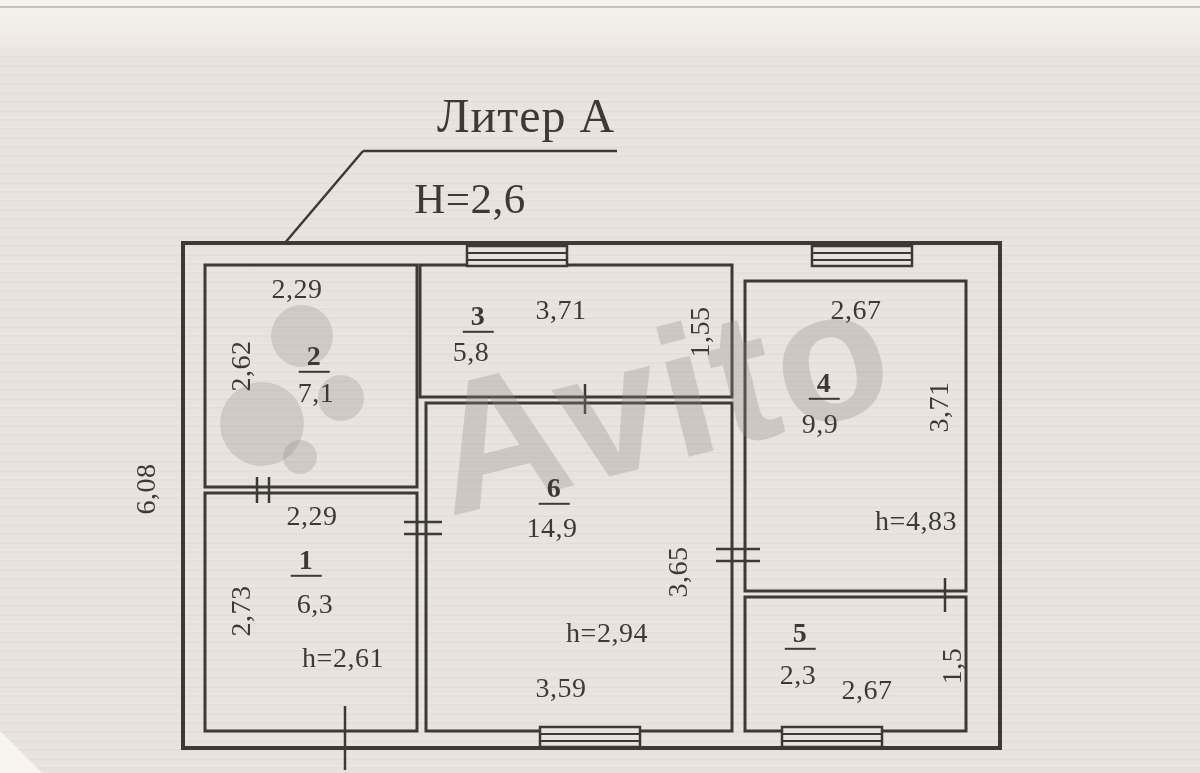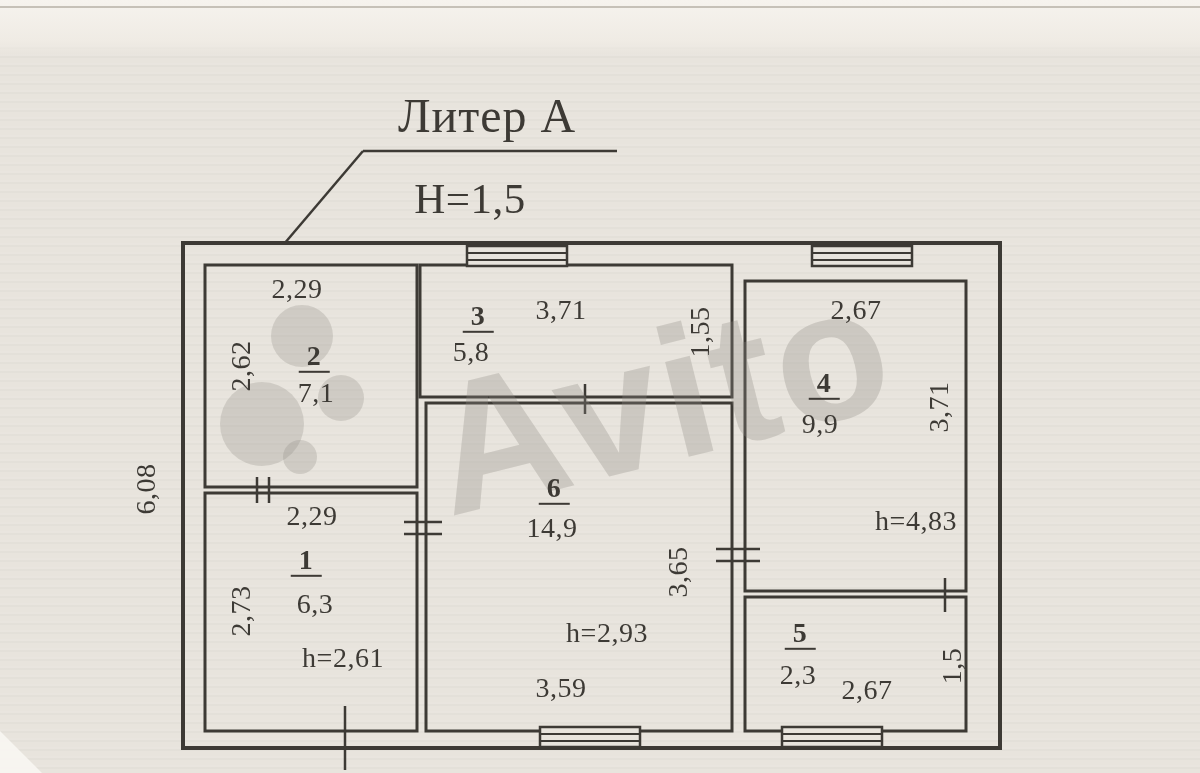--- a/index.html
+++ b/index.html
@@ -33,21 +33,21 @@
   .win{fill:var(--paper);stroke:var(--ink);stroke-width:2.5;}
   .winline{stroke:var(--ink);stroke-width:2;}
   .tick{stroke:var(--ink);stroke-width:2.5;}
   .leader{stroke:var(--ink);stroke-width:2.5;}
   .wm-c{fill:var(--watermark);opacity:.28;}
 
   .lbl{position:absolute;transform:translate(-50%,-50%);
     font-size:28px;letter-spacing:.5px;white-space:nowrap;line-height:1.05;}
   .lbl.v{transform:translate(-50%,-50%) rotate(-90deg);}
   .num{font-weight:bold;border-bottom:2.5px solid var(--ink);padding:0 8px 1px;}
-  .title{font-size:48px;letter-spacing:1px;}
+  .title{font-size:48px;letter-spacing:1px;margin-left:39px;}
   .hmark{font-size:43px;}
   .wm-text{
     position:absolute;left:660px;top:398px;
     transform:translate(-50%,-50%) rotate(-14deg);
     font-family:"Liberation Sans", sans-serif;font-weight:bold;
     font-size:185px;letter-spacing:2px;
     color:var(--watermark);opacity:.30;pointer-events:none;
   }
 </style>
 </head>
@@ -118,21 +118,21 @@
       <line class="tick" x1="404" y1="522" x2="442" y2="522"></line>
       <line class="tick" x1="404" y1="534" x2="442" y2="534"></line>
       <line class="tick" x1="945" y1="578" x2="945" y2="612"></line>
       <line class="tick" x1="345" y1="706" x2="345" y2="770"></line>
     </g>
   </svg>
 
   <div class="wm-text">Avito</div>
 
   <div class="lbl title" style="left:487px;top:116px">Литер А</div>
-  <div class="lbl hmark" style="left:470px;top:199px">Н=1,5</div>
+  <div class="lbl hmark" style="left:470px;top:199px">Н=2,6</div>
   <div class="lbl v" style="left:146px;top:489px">6,08</div>
 
   <div class="lbl" style="left:297px;top:289px">2,29</div>
   <div class="lbl v" style="left:241px;top:366px">2,62</div>
   <div class="lbl num" style="left:314px;top:357px">2</div>
   <div class="lbl" style="left:316px;top:393px">7,1</div>
 
   <div class="lbl num" style="left:478px;top:317px">3</div>
   <div class="lbl" style="left:471px;top:352px">5,8</div>
   <div class="lbl" style="left:561px;top:310px">3,71</div>
@@ -146,21 +146,21 @@
 
   <div class="lbl" style="left:312px;top:516px">2,29</div>
   <div class="lbl num" style="left:306px;top:561px">1</div>
   <div class="lbl" style="left:315px;top:604px">6,3</div>
   <div class="lbl v" style="left:241px;top:611px">2,73</div>
   <div class="lbl" style="left:343px;top:658px">h=2,61</div>
 
   <div class="lbl num" style="left:554px;top:489px">6</div>
   <div class="lbl" style="left:552px;top:528px">14,9</div>
   <div class="lbl v" style="left:678px;top:572px">3,65</div>
-  <div class="lbl" style="left:607px;top:633px">h=2,93</div>
+  <div class="lbl" style="left:607px;top:633px">h=2,94</div>
   <div class="lbl" style="left:561px;top:688px">3,59</div>
 
   <div class="lbl num" style="left:800px;top:634px">5</div>
   <div class="lbl" style="left:798px;top:675px">2,3</div>
   <div class="lbl" style="left:867px;top:690px">2,67</div>
   <div class="lbl v" style="left:952px;top:666px">1,5</div>
 
 </div>
 
 </body></html>

